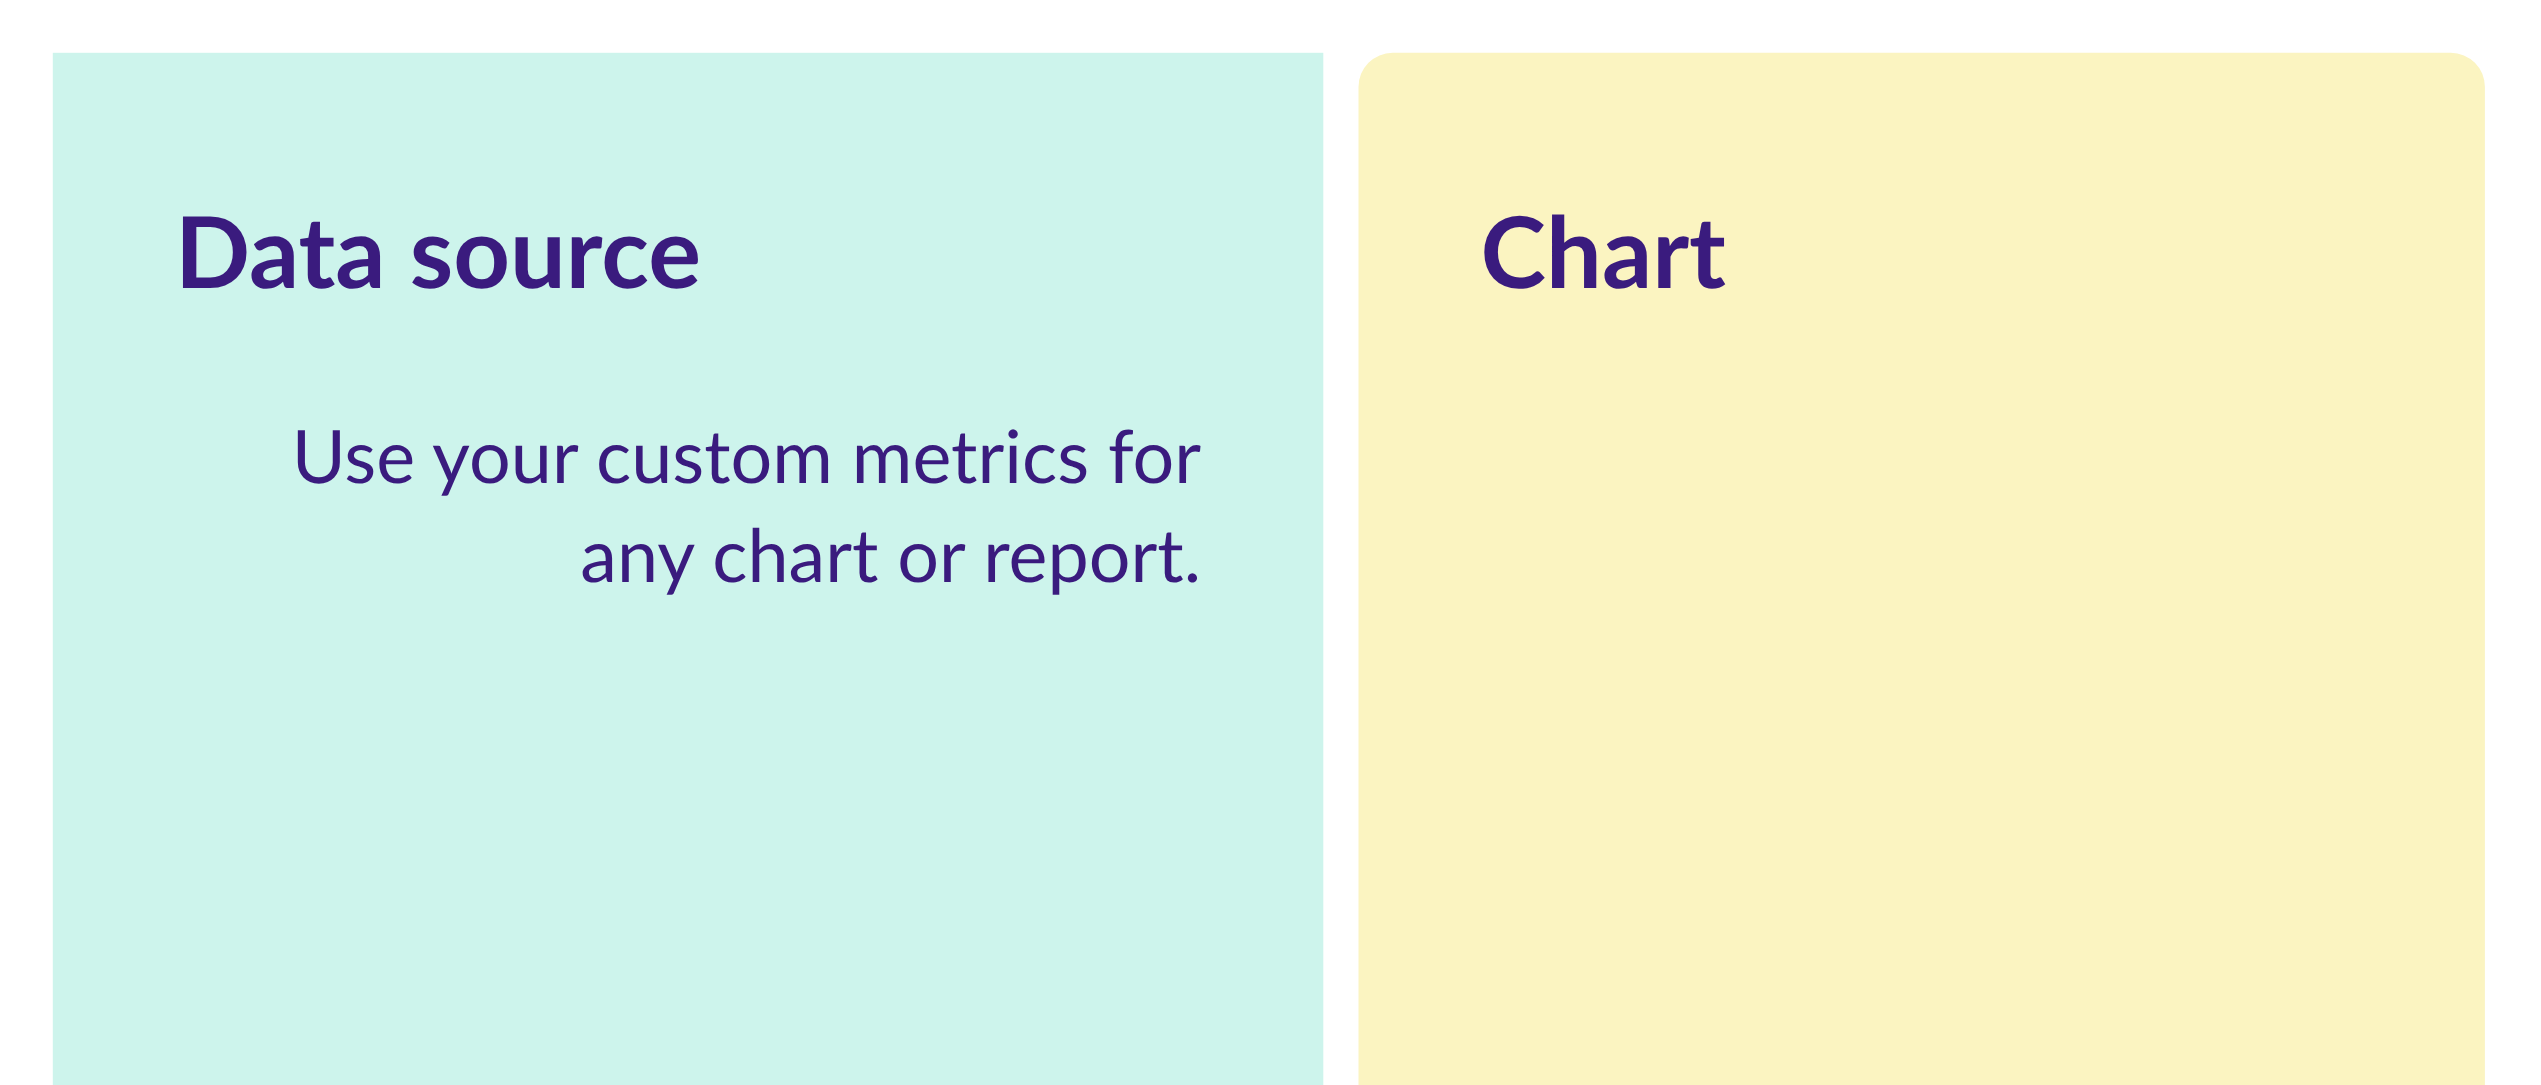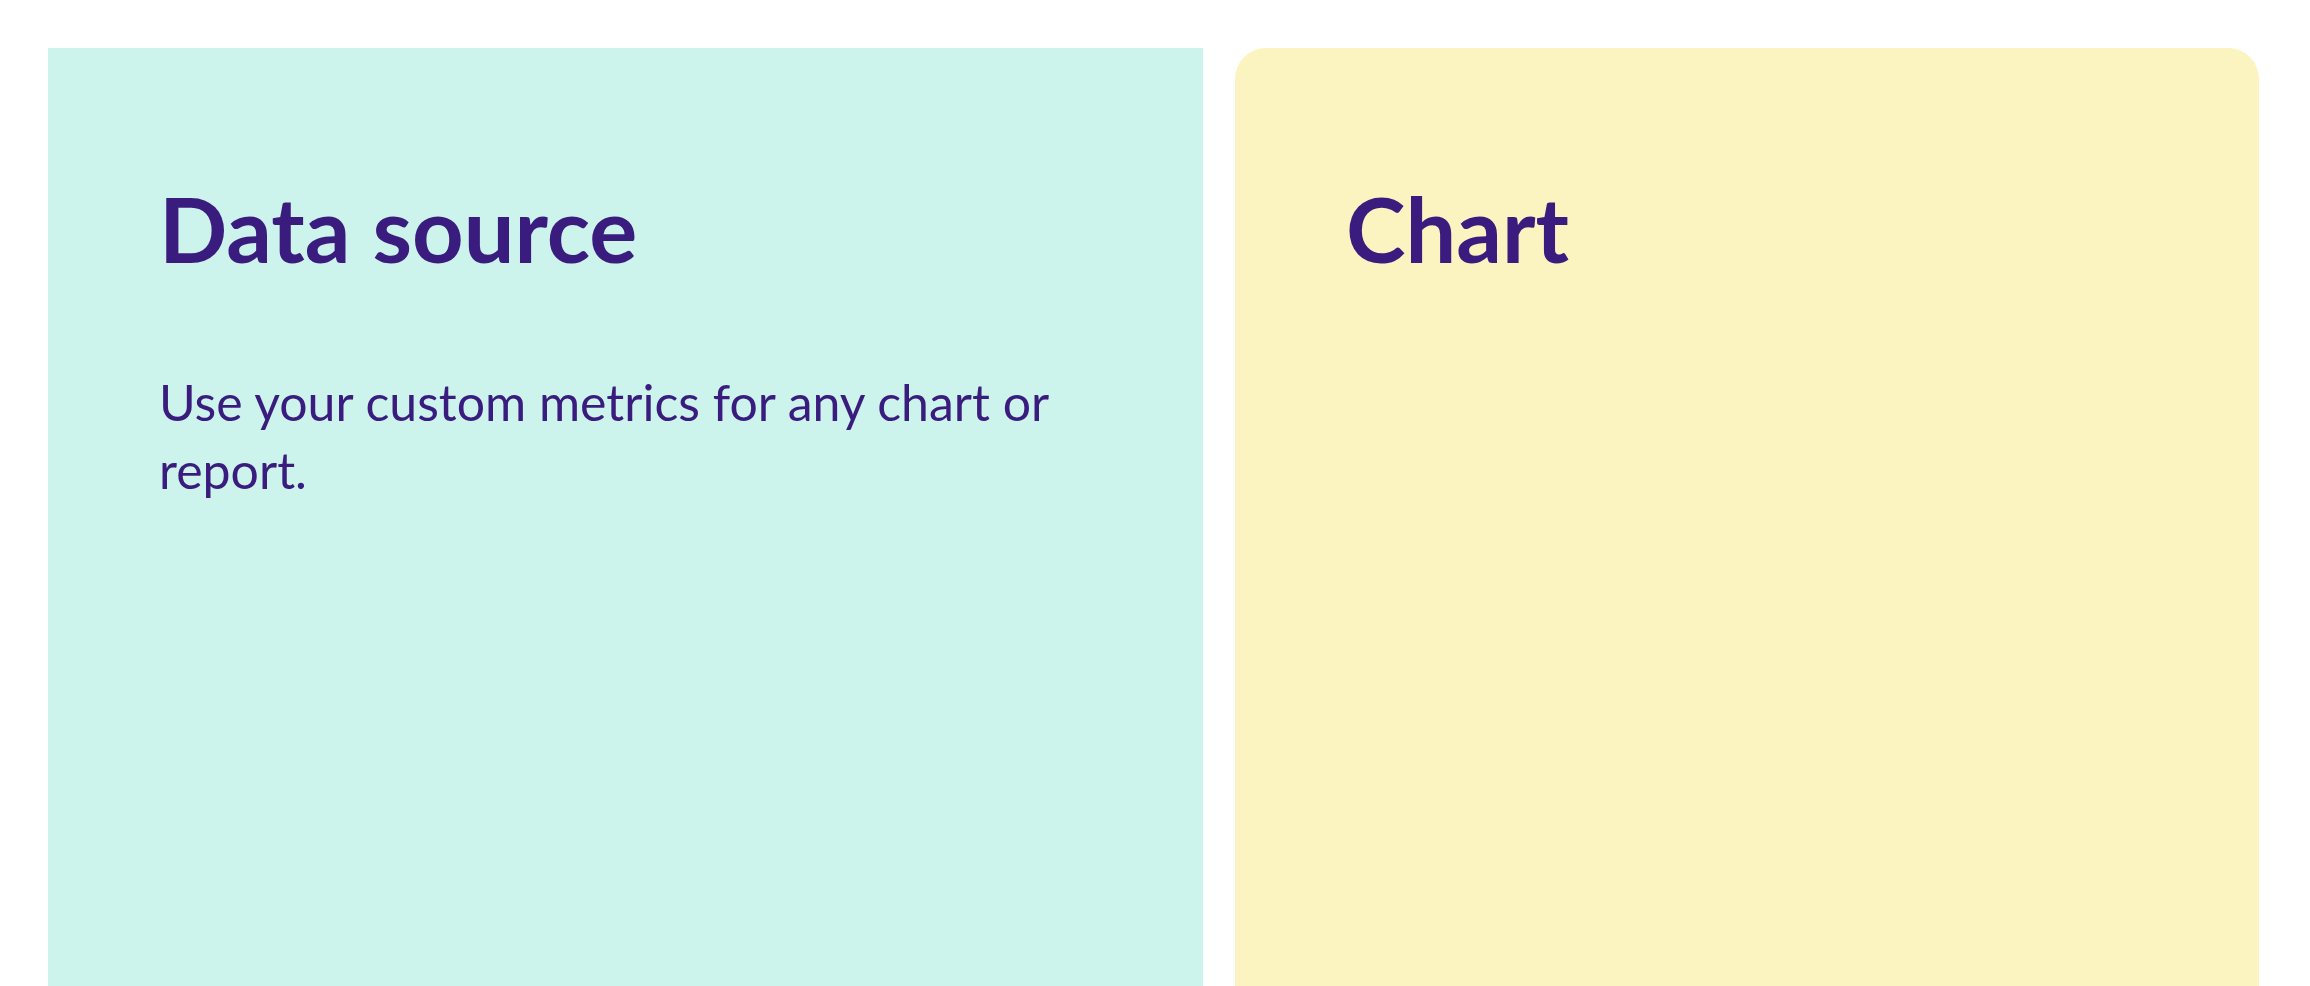--- a/index.html
+++ b/index.html
@@ -30,23 +30,24 @@
     }
     .heading {
       color: #3a1b7e;
       font-size: 90px;
       font-weight: 700;
       line-height: 1.1;
       margin-bottom: 75px;
     }
     .body-text {
       color: #3a1b7e;
-      font-size: 50px;
+      font-size: 67px;
       font-weight: 400;
       line-height: 1.35;
+      text-align: right;
     }
   </style>
 </head>
 <body>
 
 <div class="panel panel-left">
   <h1 class="heading">Data source</h1>
   <p class="body-text">Use your custom metrics for any chart or report.</p>
 </div>
 

